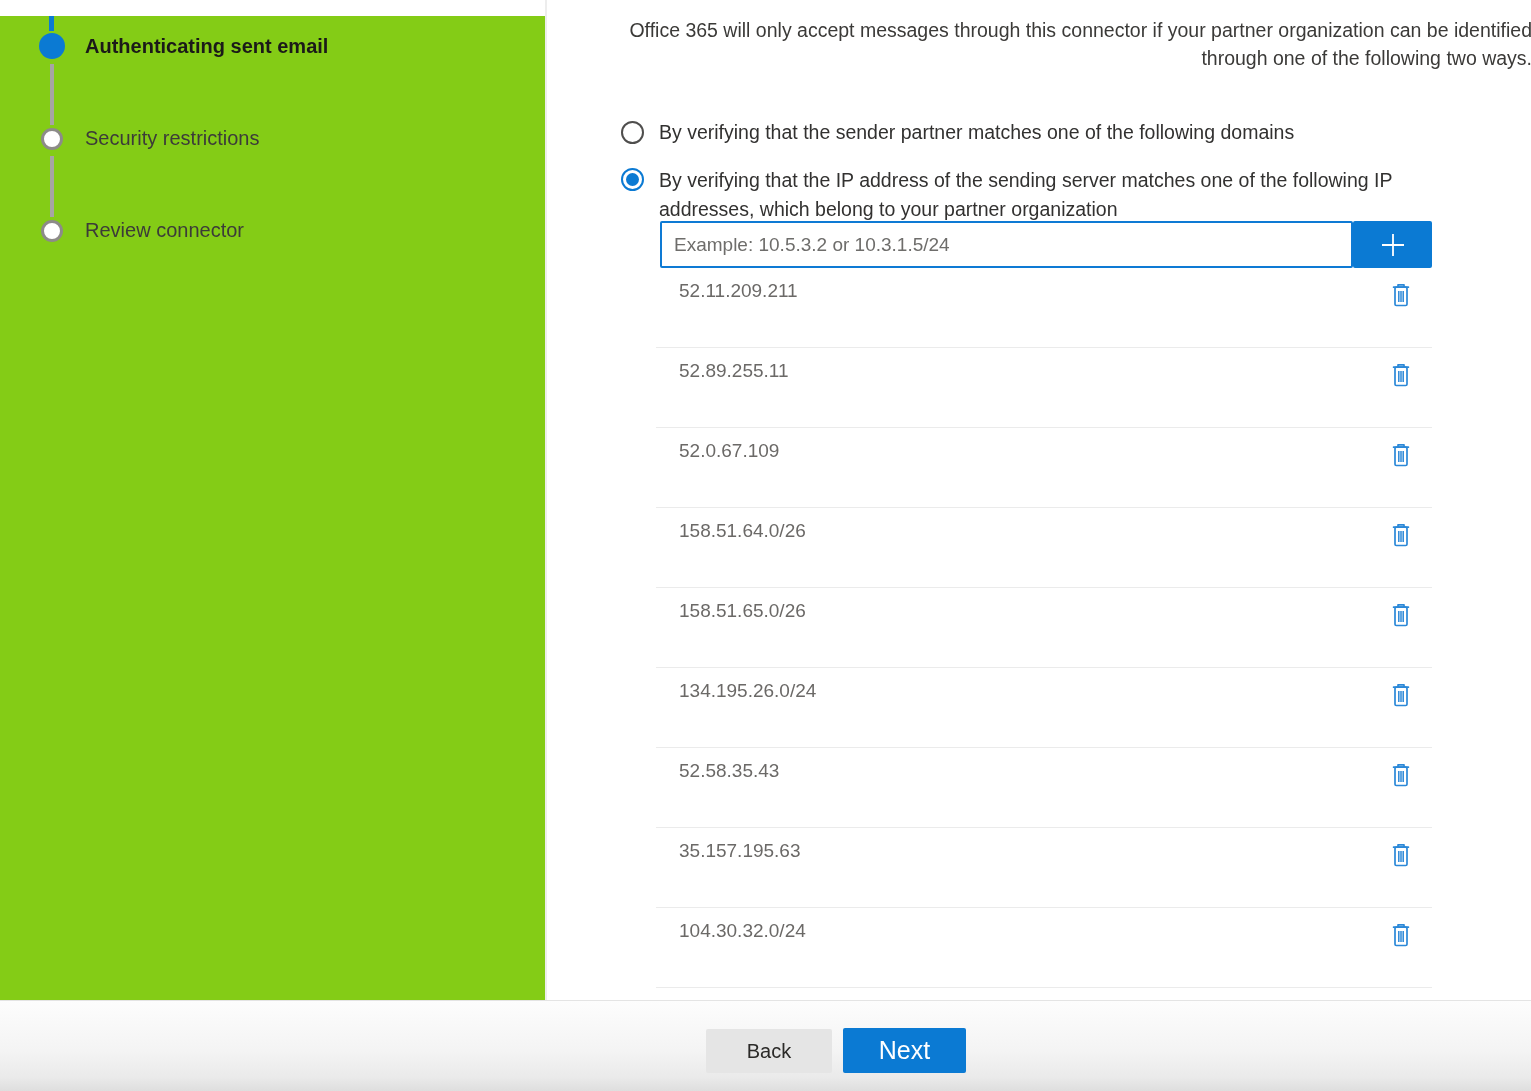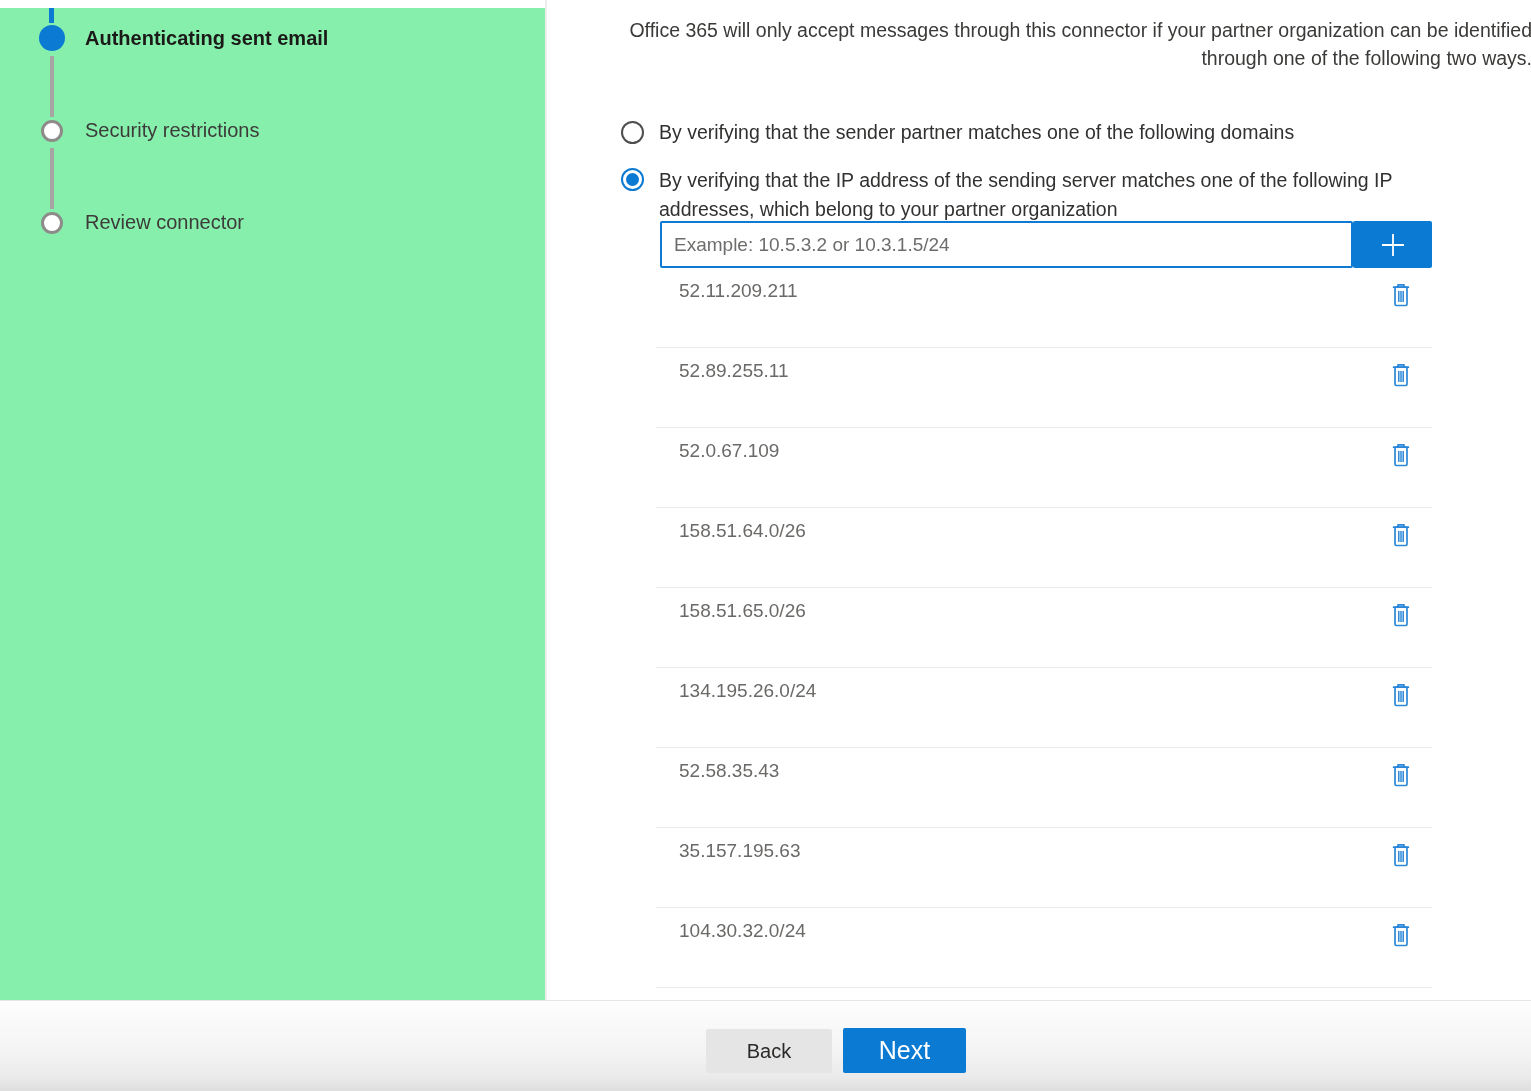--- a/index.html
+++ b/index.html
@@ -10,21 +10,21 @@
     font-family:"Liberation Sans", sans-serif;
     overflow:hidden;
     color:#323130;
   }
 
   
   .v-divider {
     position:absolute; left:545px; top:0; width:2px; height:1000px;
     background:#ededed;
   }
-  .stepper-pane { position:absolute; left:0; top:8px; width:545px; height:1000px; background:#86efac; }
+  .stepper-pane { position:absolute; left:0; top:16px; width:545px; height:1000px; background:#84cc16; }
   .step-line { position:absolute; left:50px; width:4px; background:#a7a5a3; }
   .step-line.blue-top { left:49px; top:0; width:5px; height:15px; background:#0b7ad3; }
   .step-line.l1 { top:48px; height:61px; }
   .step-line.l2 { top:140px; height:61px; }
   .step-circle { position:absolute; border-radius:50%; background:#fff; }
   .step-circle.filled { left:39px; top:17px; width:26px; height:26px; background:#0b7ad3; }
   .step-circle.open { width:22px; height:22px; border:3px solid #8d8b89; }
   .step-circle.c2 { left:41px; top:112px; }
   .step-circle.c3 { left:41px; top:204px; }
   .step-label { position:absolute; left:85px; font-size:20px; white-space:nowrap; color:#3c3b39; }

